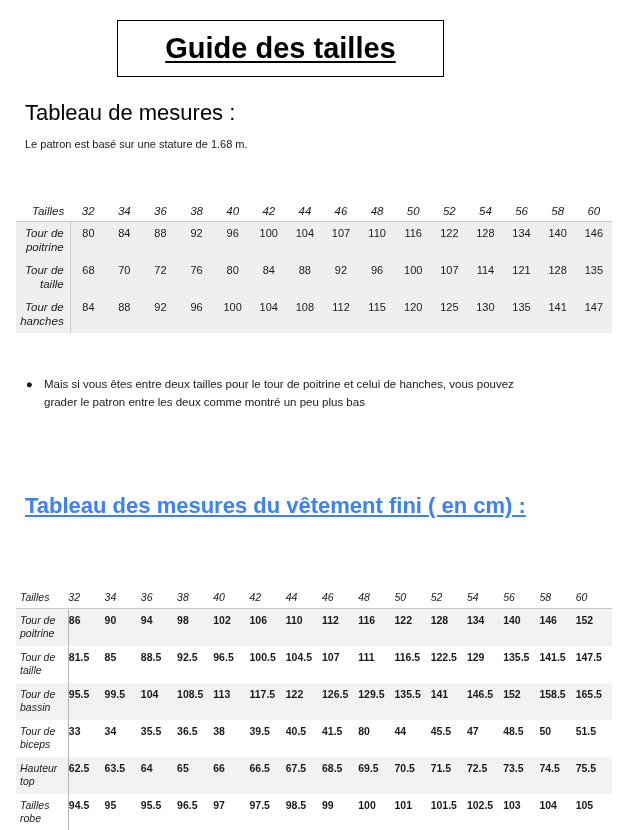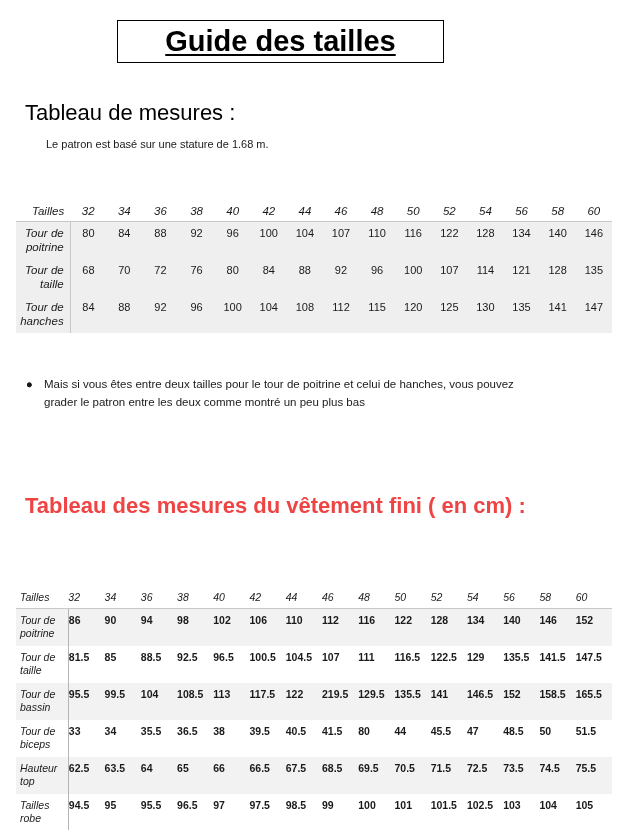--- a/index.html
+++ b/index.html
@@ -21,21 +21,21 @@
     position: relative;
     box-sizing: border-box;
   }
 
   
   .title-box {
     position: absolute;
     left: 117px;
     top: 20px;
     width: 327px;
-    height: 43px;
+    height: 57px;
     border: 1px solid #000000;
     background: #ffffff;
     box-sizing: border-box;
     display: flex;
     align-items: center;
     justify-content: center;
   }
   .title-text {
     font-size: 29px;
     font-weight: bold;
@@ -57,30 +57,30 @@
     color: #000000;
     white-space: nowrap;
   }
   .subnote {
     position: absolute;
     left: 25px;
     top: 138px;
     font-size: 11px;
     color: #1a1a1a;
     white-space: nowrap;
-    margin-left: 21px;
   }
   .heading2 {
     position: absolute;
     left: 25px;
     top: 493px;
     font-size: 22px;
     font-weight: bold;
-    color: #ef4444;
+    color: #3b82f6;
     white-space: nowrap;
+    text-decoration: underline;
   }
 
   
   .table1-wrap {
     position: absolute;
     left: 16px;
     top: 202px;
     width: 596px;
   }
   table.grid {
@@ -412,21 +412,21 @@
           </tr>
           <tr class="shade">
             <td class="rlabel">Tour de bassin</td>
             <td class="rval">95.5</td>
             <td class="rval">99.5</td>
             <td class="rval">104</td>
             <td class="rval">108.5</td>
             <td class="rval">113</td>
             <td class="rval">117.5</td>
             <td class="rval">122</td>
-            <td class="rval">219.5</td>
+            <td class="rval">126.5</td>
             <td class="rval">129.5</td>
             <td class="rval">135.5</td>
             <td class="rval">141</td>
             <td class="rval">146.5</td>
             <td class="rval">152</td>
             <td class="rval">158.5</td>
             <td class="rval">165.5</td>
           </tr>
           <tr>
             <td class="rlabel">Tour de biceps</td>

